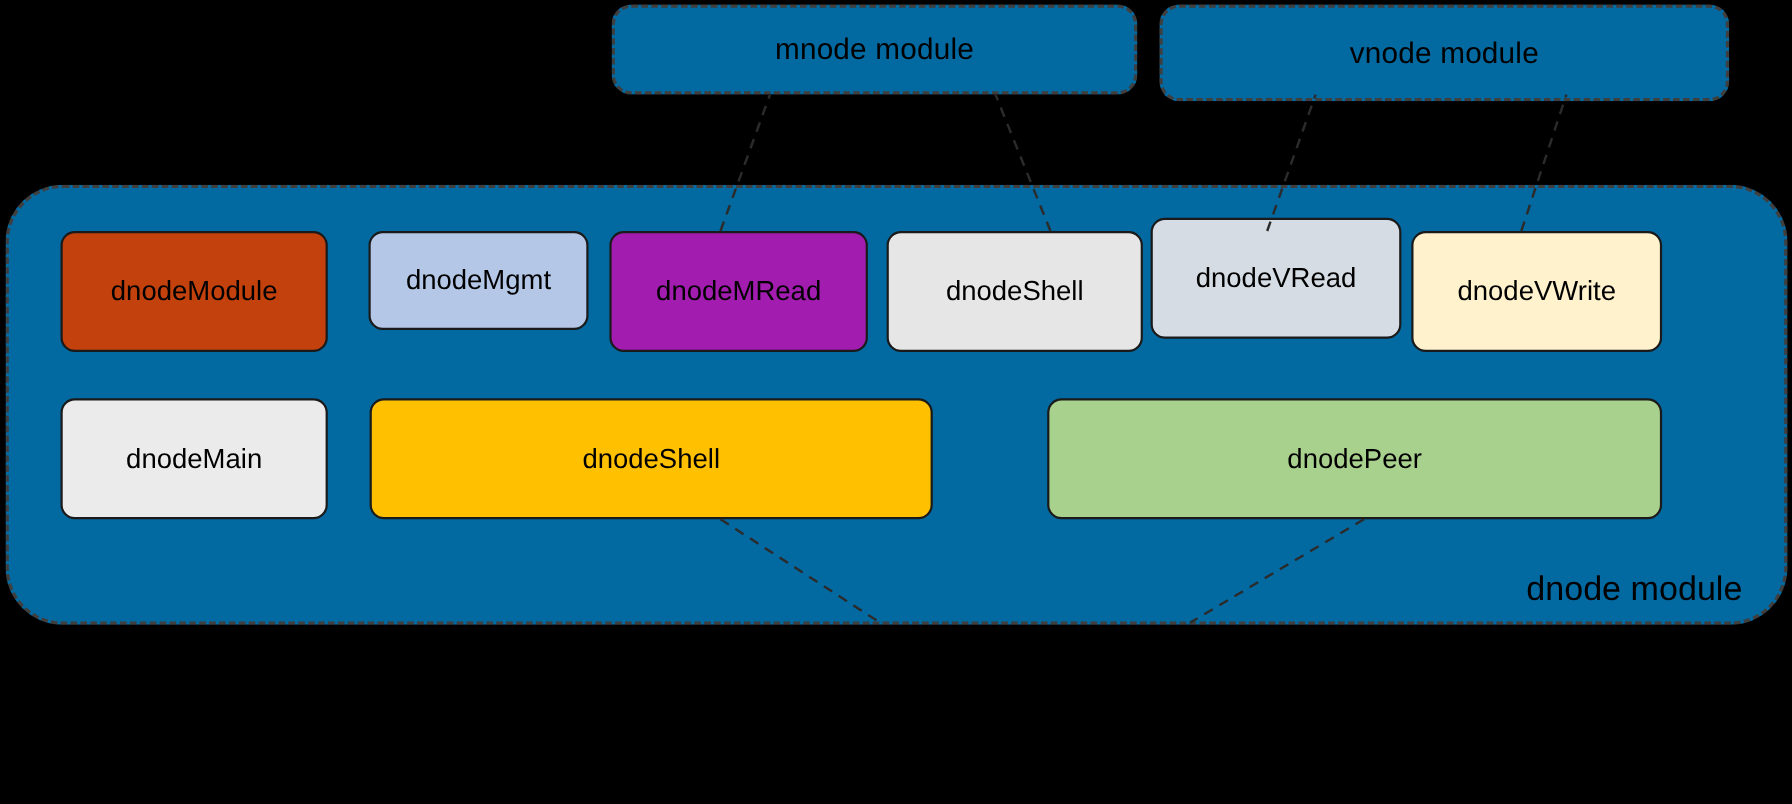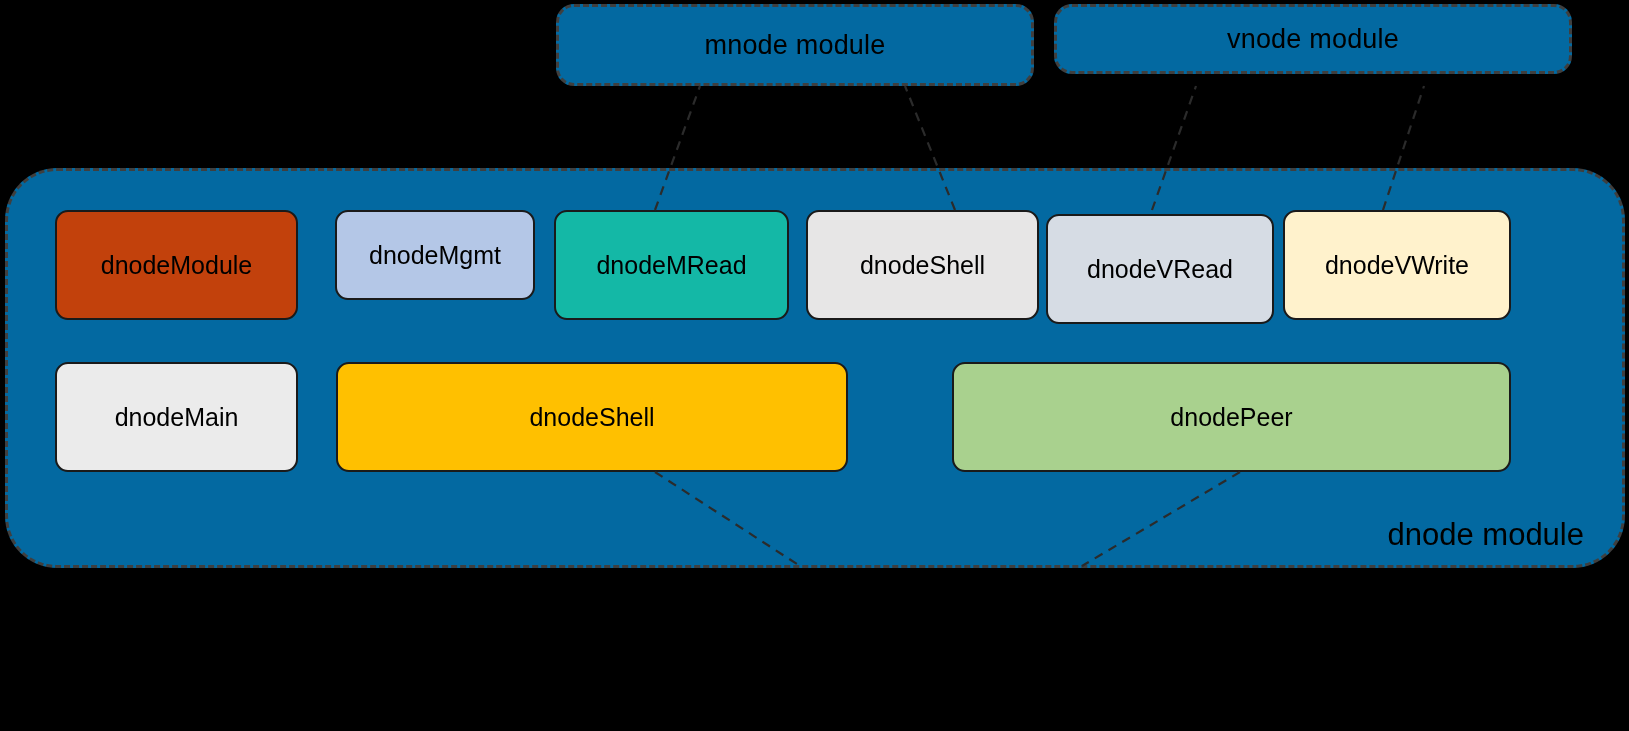--- a/index.html
+++ b/index.html
@@ -79,42 +79,42 @@
 </style>
 </head>
 <body>
 
 <div id="canvas">
 
   <div class="module-box module-top" id="mnode-module" style="left: 556px; top: 4px; width: 478px; height: 82px;">
     <span>mnode module</span>
   </div>
 
-  <div class="module-box module-top" id="vnode-module" style="left: 1054px; top: 4px; width: 518px; height: 70px;">
+  <div class="module-box module-top" id="vnode-module" style="left: 1054px; top: 4px; width: 518px; height: 88px;">
     <span>vnode module</span>
   </div>
 
   <div class="module-box" id="dnode-module" style="left: 5px; top: 168px; width: 1620px; height: 400px;">
     <span id="dnode-module-label">dnode module</span>
   </div>
 
   <div id="node-layer">
       <div class="node-box" style="left: 55px; top: 210px; width: 243px; height: 110px; background: #c2410c;">
         <span>dnodeModule</span>
       </div>
       <div class="node-box" style="left: 335px; top: 210px; width: 200px; height: 90px; background: rgb(180, 199, 231);">
         <span>dnodeMgmt</span>
       </div>
-      <div class="node-box" style="left: 554px; top: 210px; width: 235px; height: 110px; background: #14b8a6;">
+      <div class="node-box" style="left: 554px; top: 210px; width: 235px; height: 110px; background: #a21caf;">
         <span>dnodeMRead</span>
       </div>
       <div class="node-box" style="left: 806px; top: 210px; width: 233px; height: 110px; background: rgb(231, 230, 230);">
         <span>dnodeShell</span>
       </div>
-      <div class="node-box" style="left: 1046px; top: 214px; width: 228px; height: 110px; background: rgb(214, 220, 228);">
+      <div class="node-box" style="left: 1046px; top: 198px; width: 228px; height: 110px; background: rgb(214, 220, 228);">
         <span>dnodeVRead</span>
       </div>
       <div class="node-box" style="left: 1283px; top: 210px; width: 228px; height: 110px; background: rgb(255, 242, 204);">
         <span>dnodeVWrite</span>
       </div>
       <div class="node-box" style="left: 55px; top: 362px; width: 243px; height: 110px; background: rgb(235, 235, 235);">
         <span>dnodeMain</span>
       </div>
       <div class="node-box" style="left: 336px; top: 362px; width: 512px; height: 110px; background: rgb(255, 192, 0);">
         <span>dnodeShell</span>

